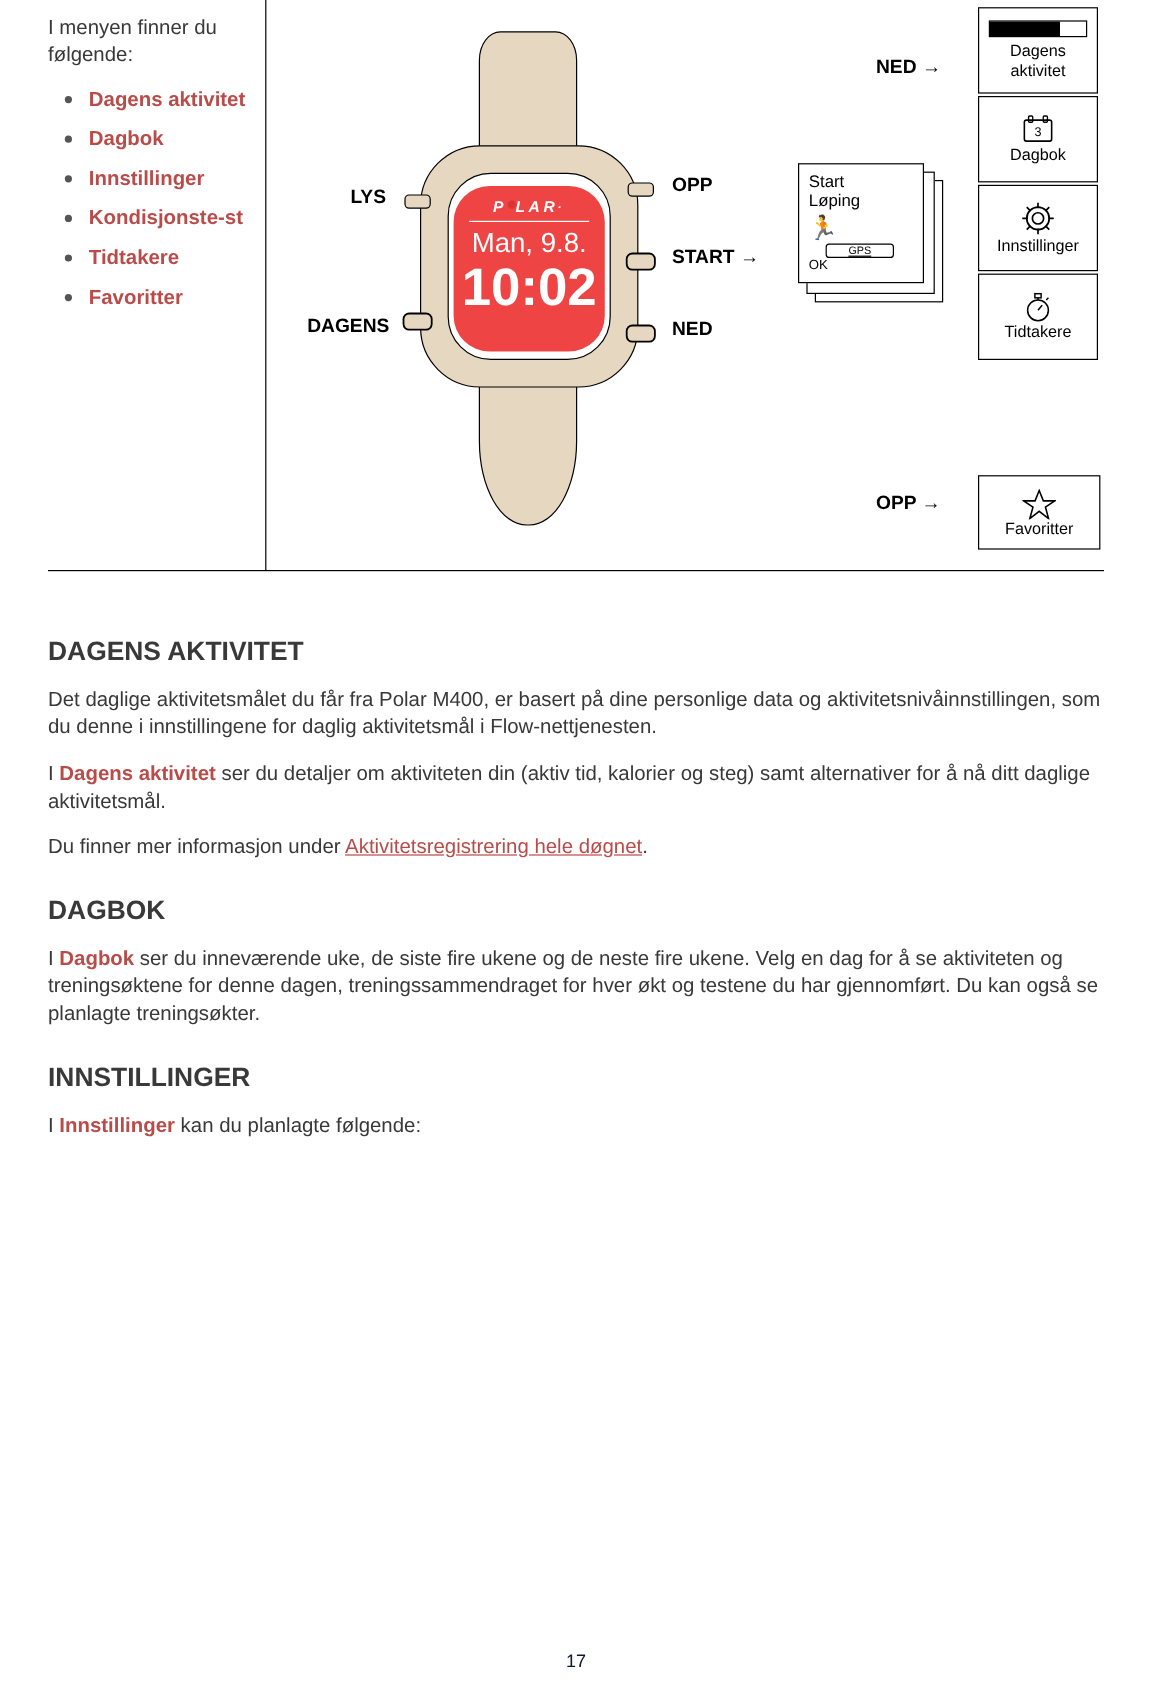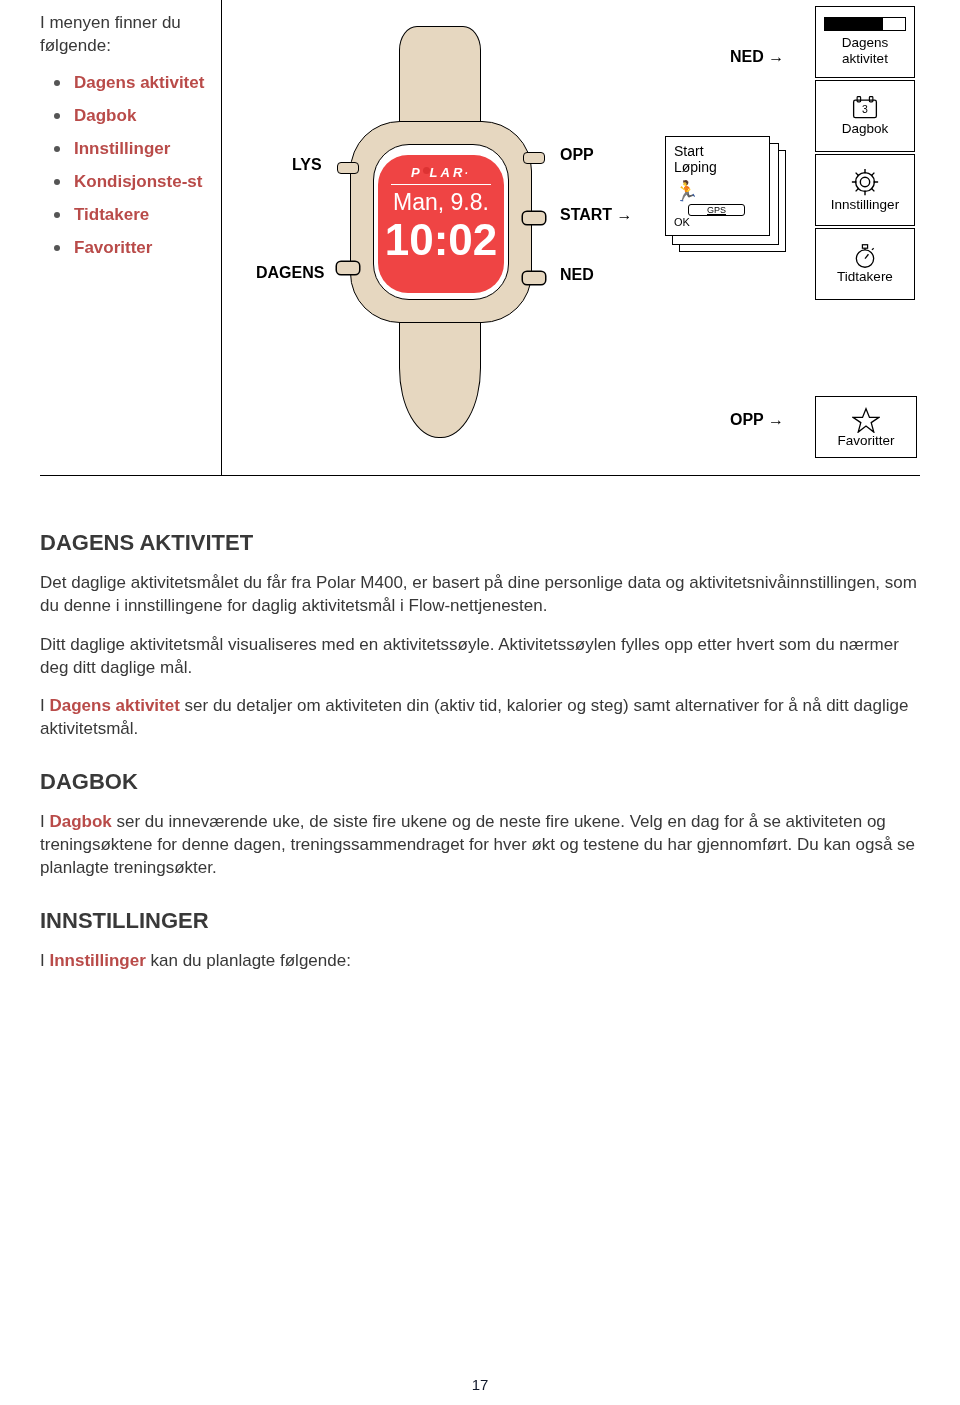--- a/index.html
+++ b/index.html
@@ -179,23 +179,25 @@
           <div>Favoritter</div>
         </div>
 
       </div>
     </div>
   </div>
 
   <div class="content">
     <h2>DAGENS AKTIVITET</h2>
     <p>Det daglige aktivitetsmålet du får fra Polar M400, er basert på dine personlige data og aktivitetsnivåinnstillingen, som du denne i innstillingene for daglig aktivitetsmål i Flow-nettjenesten.</p>
-    <p>Ditt daglige aktivitetsmål visualiseres med en aktivitetssøyle. Aktivitetssøylen fylles opp etter hvert som du nærmer deg ditt daglige mål.</p>
     <p>
       <span>I </span><span class="red-bold">Dagens aktivitet</span><span> ser du detaljer om aktiviteten din (aktiv tid, kalorier og steg) samt alternativer for å nå ditt daglige aktivitetsmål.</span>
+    </p>
+    <p>
+      <span>Du finner mer informasjon under </span><a href="#" class="link-red">Aktivitetsregistrering hele døgnet</a><span>.</span>
     </p>
 
     <h2>DAGBOK</h2>
     <p>
       <span>I </span><span class="red-bold">Dagbok</span><span> ser du inneværende uke, de siste fire ukene og de neste fire ukene. Velg en dag for å se aktiviteten og treningsøktene for denne dagen, treningssammendraget for hver økt og testene du har gjennomført. Du kan også se planlagte treningsøkter.</span>
     </p>
 
     <h2>INNSTILLINGER</h2>
     <p>
       <span>I </span><span class="red-bold">Innstillinger</span><span> kan du planlagte følgende:</span>

